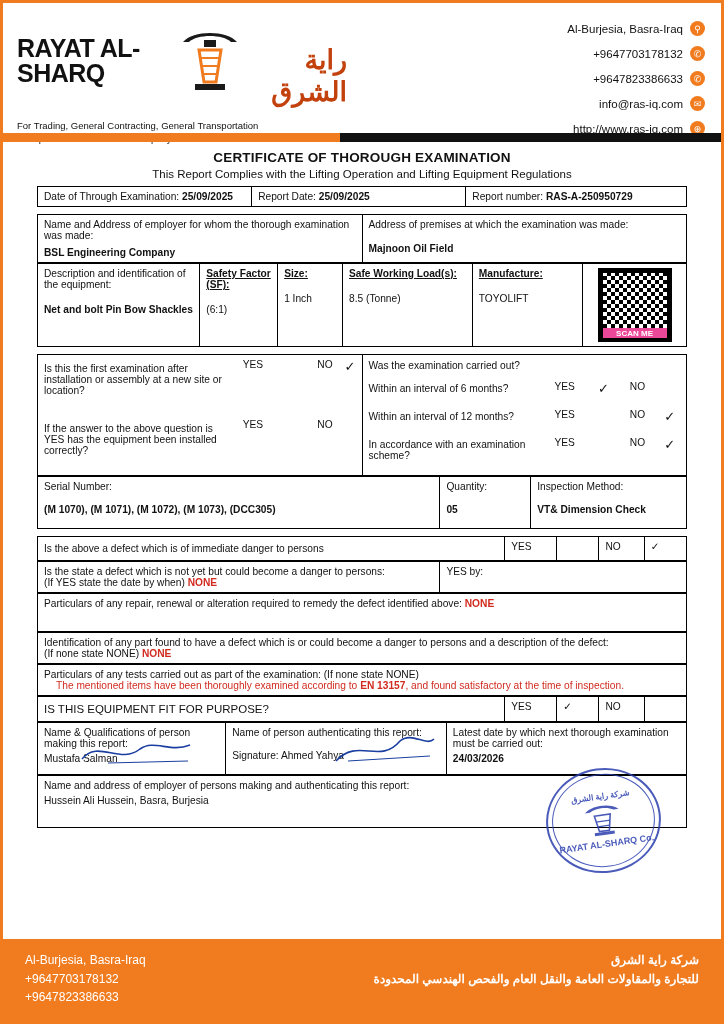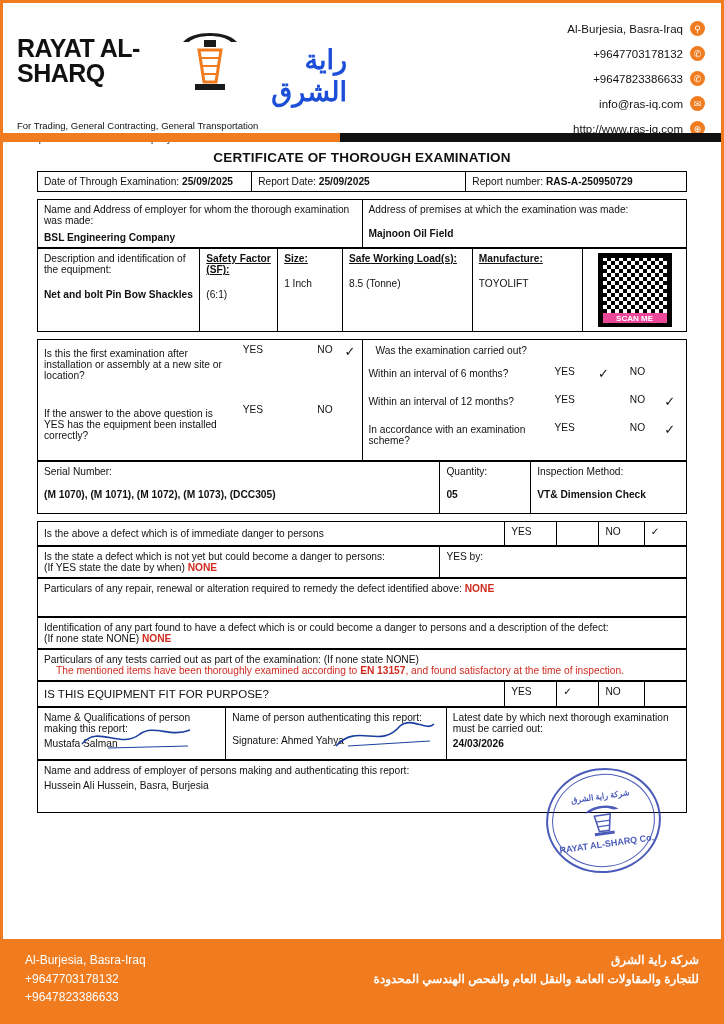--- a/index.html
+++ b/index.html
@@ -30,21 +30,21 @@
     font-family: "Liberation Sans", sans-serif;
     font-weight: bold;
     font-size: 25px;
     letter-spacing: -0.5px;
     color: #111;
     line-height: 1;
   }
   .logo-ar {
     font-size: 27px;
     font-weight: bold;
-    color: #1d4ed8;
+    color: #c2410c;
     margin-left: 6px;
     direction: rtl;
     margin-top: 31px;
   }
   .logo-mark { width: 74px; height: 66px; position: relative; margin: 0 2px; }
   .logo-sub {
     font-size: 9.5px;
     font-weight: normal;
     color: #111;
     margin-top: 12px;
@@ -191,20 +191,21 @@
     </div>
   </div>
 
   <div class="bar">
     <div class="o"></div>
     <div class="b"></div>
   </div>
 
   <div class="title-wrap">
     <div class="title">CERTIFICATE OF THOROUGH EXAMINATION</div>
+    <div class="subtitle">This Report Complies with the Lifting Operation and Lifting Equipment Regulations</div>
   </div>
 
   <div class="doc">
 
     <table class="t">
       <tbody>
           <tr>
         <td style="width:33%" class="cellpad">
           <span>Date of Through Examination:</span>
           <span class="b">25/09/2025</span>
@@ -293,21 +294,21 @@
               <td class="nb" style="border-right:1px solid #000;text-align:center">NO</td>
               <td class="nb"></td>
             </tr>
           </tbody>
               </table>
         </td>
         <td style="padding:0">
           <table class="mini">
             <tbody>
                   <tr>
-              <td class="nb" colspan="5" style="border-bottom:1px solid #000;padding:5px 13px;height:22px">Was the examination carried out?</td>
+              <td class="nb" colspan="5" style="border-bottom:1px solid #000;padding:5px 6px;height:22px">Was the examination carried out?</td>
             </tr>
             <tr>
               <td class="nb" style="border-right:1px solid #000;border-bottom:1px solid #000;width:56%;padding:6px;height:28px">Within an interval of 6 months?</td>
               <td class="nb" style="border-right:1px solid #000;border-bottom:1px solid #000;text-align:center;width:13%">YES</td>
               <td class="nb" style="border-right:1px solid #000;border-bottom:1px solid #000;text-align:center;width:11%;font-size:13px">✓</td>
               <td class="nb" style="border-right:1px solid #000;border-bottom:1px solid #000;text-align:center;width:10%">NO</td>
               <td class="nb" style="border-bottom:1px solid #000;text-align:center"></td>
             </tr>
             <tr>
               <td class="nb" style="border-right:1px solid #000;border-bottom:1px solid #000;padding:6px;height:28px">Within an interval of 12 months?</td>

